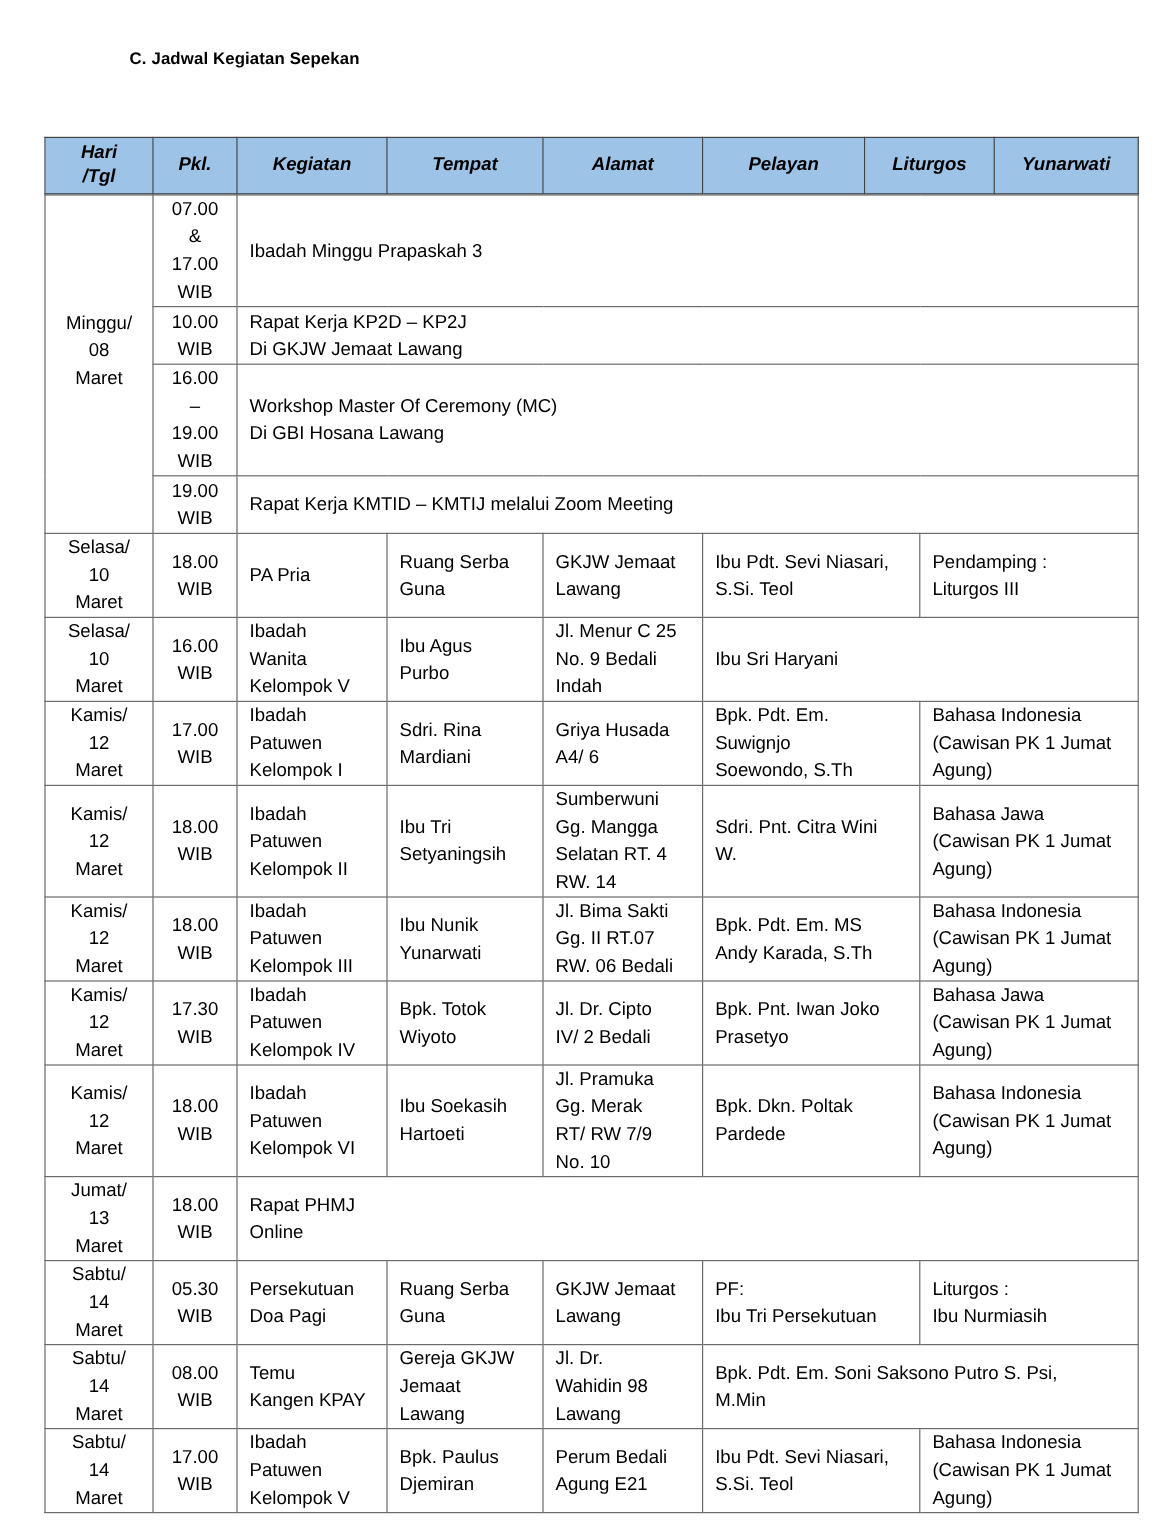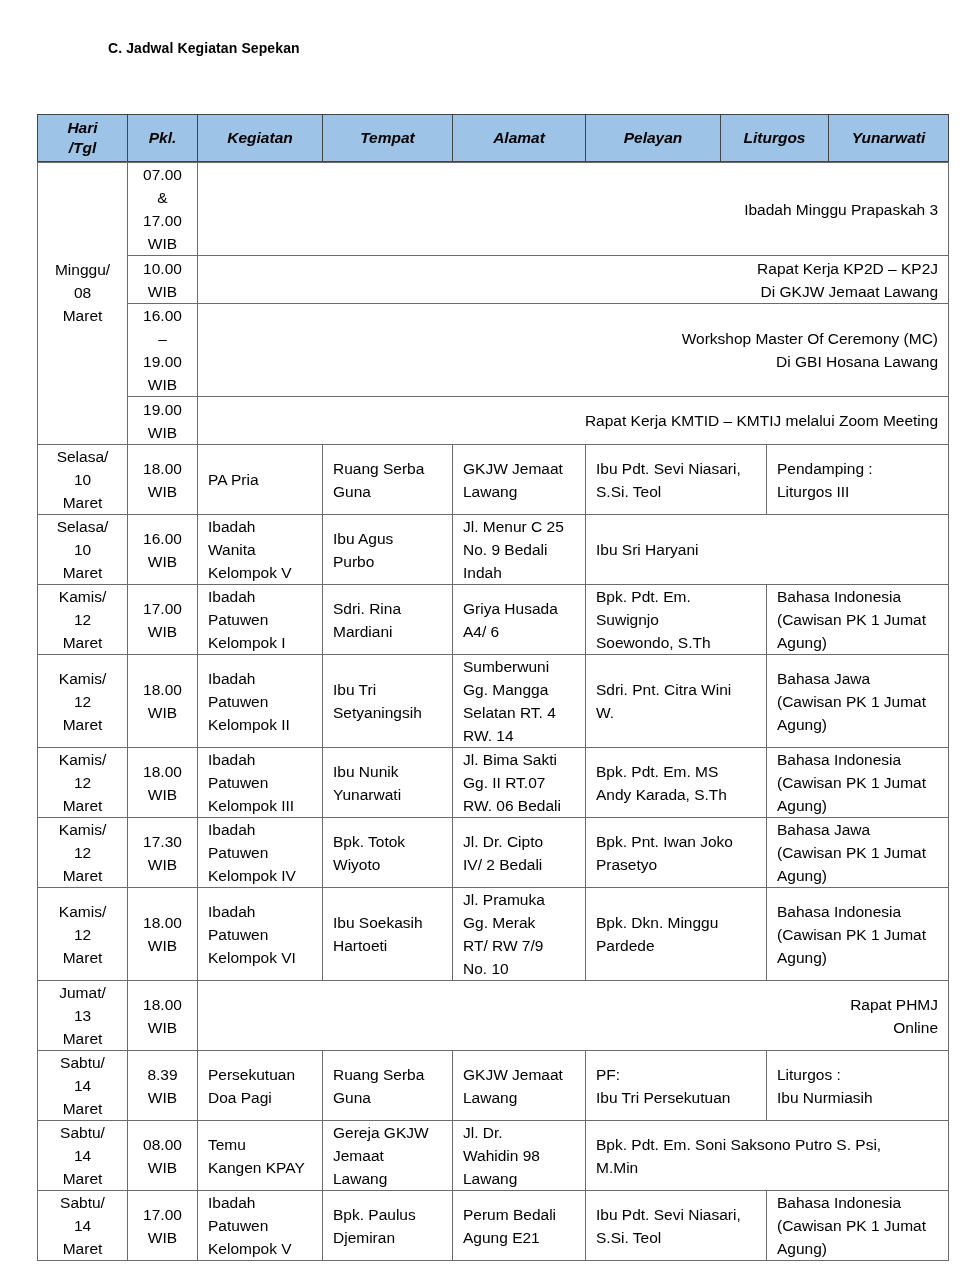--- a/index.html
+++ b/index.html
@@ -4,21 +4,21 @@
 <style>
   html, body { margin: 0; padding: 0; background: #ffffff; }
   body { width: 975px; height: 1275px; position: relative; font-family: "Liberation Sans", sans-serif; color: #000; }
   .title { position: absolute; left: 108px; top: 40px; font-size: 14px; font-weight: bold; letter-spacing: 0.1px; }
   .wrap { position: absolute; left: 37px; top: 74px; width: 911px; margin-top: 40px; }
   table { border-collapse: collapse; table-layout: fixed; width: 911px; }
   td, th { border: 1.5px solid #6b6b6b; font-size: 15.5px; line-height: 23px; padding: 0 10px; vertical-align: middle; }
   th { background: #9dc3e6; font-style: italic; font-weight: bold; text-align: center; height: 46px; border-color: #444; line-height: 20px; }
   td.c { text-align: center; padding: 0 2px; }
   td.l { text-align: left; }
-  td.span-c { text-align: right; }
+  td.span-c { text-align: left; }
   .hdr-table { border-bottom: 1.5px solid #222; }
   .body-table td { white-space: pre-line; }
 </style>
 </head>
 <body>
 
 <div class="title">C.  Jadwal Kegiatan Sepekan</div>
 
 <div class="wrap">
   <table class="hdr-table">
@@ -206,40 +206,40 @@
 WIB</td>
           <td class="l">Ibadah
 Patuwen
 Kelompok VI</td>
           <td class="l">Ibu Soekasih
 Hartoeti</td>
           <td class="l">Jl. Pramuka
 Gg. Merak
 RT/ RW 7/9
 No. 10</td>
-          <td class="l">Bpk. Dkn. Minggu
+          <td class="l">Bpk. Dkn. Poltak
 Pardede</td>
           <td class="l">Bahasa Indonesia
 (Cawisan PK 1 Jumat
 Agung)</td>
         </tr>
         <tr style="height: 70px;">
           <td class="c">Jumat/
 13
 Maret</td>
           <td class="c">18.00
 WIB</td>
           <td class="span-c" colspan="5">Rapat PHMJ
 Online</td>
         </tr>
         <tr style="height: 70px;">
           <td class="c">Sabtu/
 14
 Maret</td>
-          <td class="c">8.39
+          <td class="c">05.30
 WIB</td>
           <td class="l">Persekutuan
 Doa Pagi</td>
           <td class="l">Ruang Serba
 Guna</td>
           <td class="l">GKJW Jemaat
 Lawang</td>
           <td class="l">PF:
 Ibu Tri Persekutuan</td>
           <td class="l">Liturgos :

